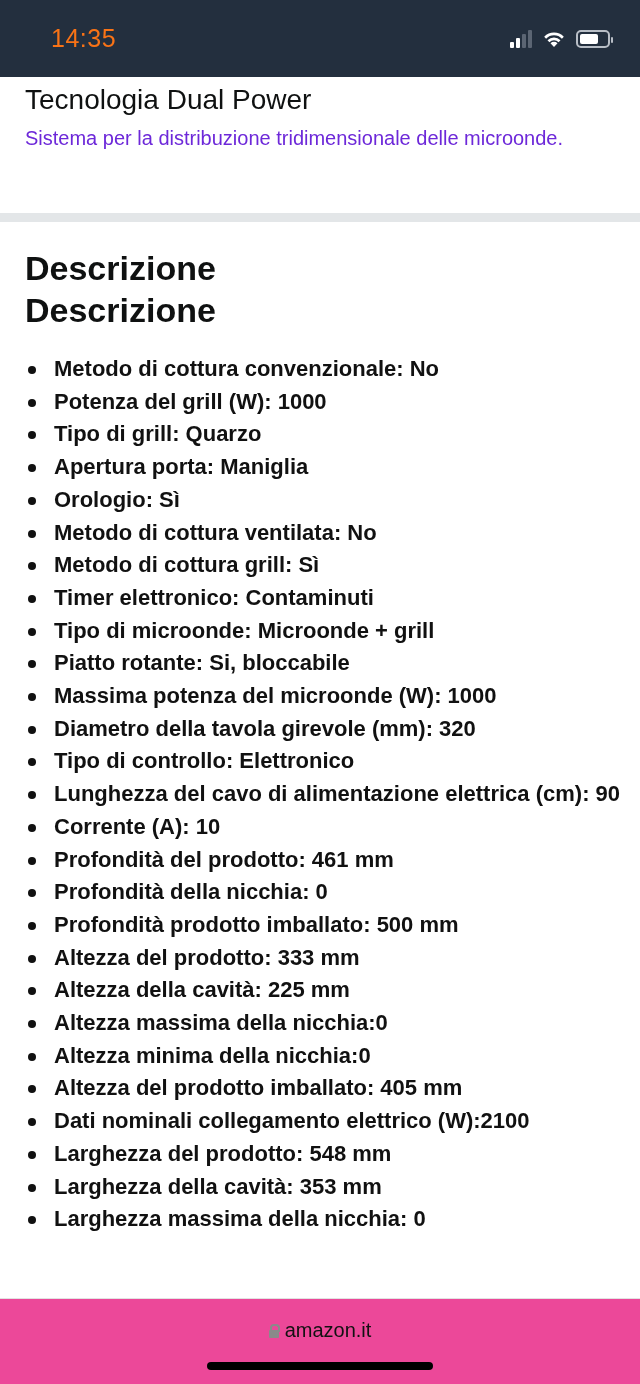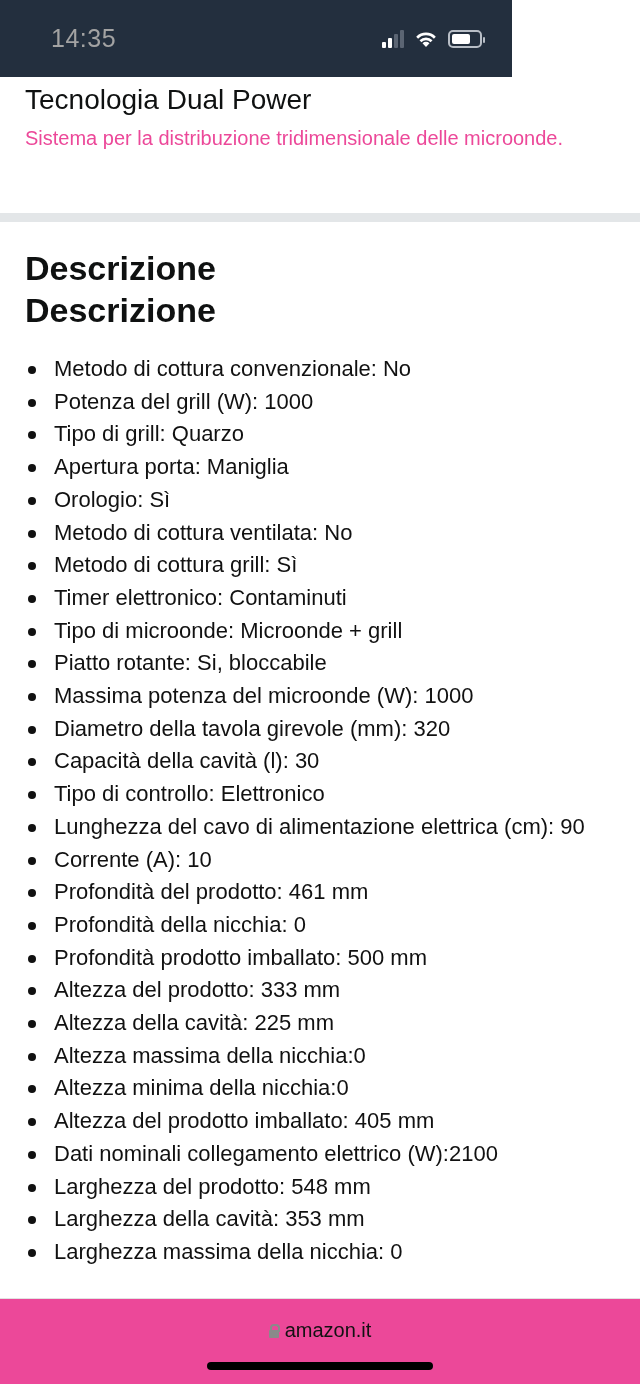--- a/index.html
+++ b/index.html
@@ -1,39 +1,39 @@
 <!DOCTYPE html>
 <html><head>
 <meta charset="utf-8">
 <style>
   * { box-sizing: border-box; margin: 0; padding: 0; }
   html, body { width: 640px; height: 1384px; overflow: hidden; background: #ffffff; }
   body { font-family: "Liberation Sans", "DejaVu Sans", sans-serif; color: #0f1111; position: relative; }
 
-  .status-bar { position: absolute; top: 0; left: 0; width: 512px; height: 77px; background: #232f3e; color: #a3a3a3; text-align: right; }
+  .status-bar { position: absolute; top: 0; left: 0; width: 640px; height: 77px; background: #232f3e; color: #f97316; text-align: right; }
   .status-time { position: absolute; left: 51px; top: 24px; font-size: 25px; font-weight: 400; letter-spacing: 0.5px; }
   .status-icons { position: absolute; right: 30px; top: 30px; display: flex; align-items: center; gap: 10px; }
   .signal { display: flex; align-items: flex-end; gap: 2px; height: 18px; }
   .signal span { width: 4px; background: #fff; border-radius: 1px; }
   .signal span.dim { background: #5b6573; }
   .battery { width: 34px; height: 18px; border: 2px solid #b8bec6; border-radius: 5px; padding: 2px; position: relative; }
   .battery .fill { width: 70%; height: 100%; background: #fff; border-radius: 2px; }
   .battery::after { content: ""; position: absolute; right: -5px; top: 5px; width: 2px; height: 6px; background: #b8bec6; border-radius: 1px; }
 
   .content { position: absolute; top: 77px; left: 0; width: 640px; }
   .feature-title { position: absolute; top: 7px; left: 25px; font-size: 28px; font-weight: 400; }
-  .feature-desc { position: absolute; top: 50px; left: 25px; font-size: 20px; color: #ec4899; }
+  .feature-desc { position: absolute; top: 50px; left: 25px; font-size: 20px; color: #6d28d9; }
   .divider { position: absolute; top: 136px; left: 0; width: 640px; height: 9px; background: #e3e6e8; }
 
   .desc-heading { position: absolute; left: 25px; font-size: 34px; font-weight: 700; }
   .desc-heading.h1 { top: 172px; }
   .desc-heading.h2 { top: 214px; }
 
   .spec-list { position: absolute; top: 276px; left: 25px; width: 600px; list-style: none; }
-  .spec-list li { position: relative; padding-left: 29px; font-size: 22px; line-height: 32.7px; color: #111; }
+  .spec-list li { position: relative; padding-left: 29px; font-size: 22px; line-height: 32.7px; color: #111; font-weight: bold; }
   .spec-list li::before { content: ""; position: absolute; left: 3px; top: 13px; width: 8px; height: 8px; border-radius: 50%; background: #111; }
 
   .bottom-bar { position: absolute; top: 1298px; left: 0; width: 640px; height: 86px; background: #ec4899; border-top: 1px solid #e2e2e2; }
   .url { position: absolute; top: 20px; left: 0; width: 640px; text-align: center; font-size: 20px; color: #111; display: flex; justify-content: center; align-items: center; gap: 6px; }
   .lock { display: inline-block; width: 10px; height: 14px; position: relative; }
   .lock::before { content: ""; position: absolute; left: 1px; top: 0; width: 6px; height: 6px; border: 2px solid #8a8a8a; border-bottom: none; border-radius: 4px 4px 0 0; }
   .lock::after { content: ""; position: absolute; left: 0; top: 6px; width: 10px; height: 8px; background: #8a8a8a; border-radius: 1px; }
   .home-indicator { position: absolute; top: 63px; left: 207px; width: 226px; height: 8px; border-radius: 4px; background: #000; }
 </style>
 </head>
@@ -73,21 +73,20 @@
     <li>Tipo di grill: Quarzo</li>
     <li>Apertura porta: Maniglia</li>
     <li>Orologio: Sì</li>
     <li>Metodo di cottura ventilata: No</li>
     <li>Metodo di cottura grill: Sì</li>
     <li>Timer elettronico: Contaminuti</li>
     <li>Tipo di microonde: Microonde + grill</li>
     <li>Piatto rotante: Si, bloccabile</li>
     <li>Massima potenza del microonde (W): 1000</li>
     <li>Diametro della tavola girevole (mm): 320</li>
-    <li>Capacità della cavità (l): 30</li>
     <li>Tipo di controllo: Elettronico</li>
     <li>Lunghezza del cavo di alimentazione elettrica (cm): 90</li>
     <li>Corrente (A): 10</li>
     <li>Profondità del prodotto: 461 mm</li>
     <li>Profondità della nicchia: 0</li>
     <li>Profondità prodotto imballato: 500 mm</li>
     <li>Altezza del prodotto: 333 mm</li>
     <li>Altezza della cavità: 225 mm</li>
     <li>Altezza massima della nicchia:0</li>
     <li>Altezza minima della nicchia:0</li>

